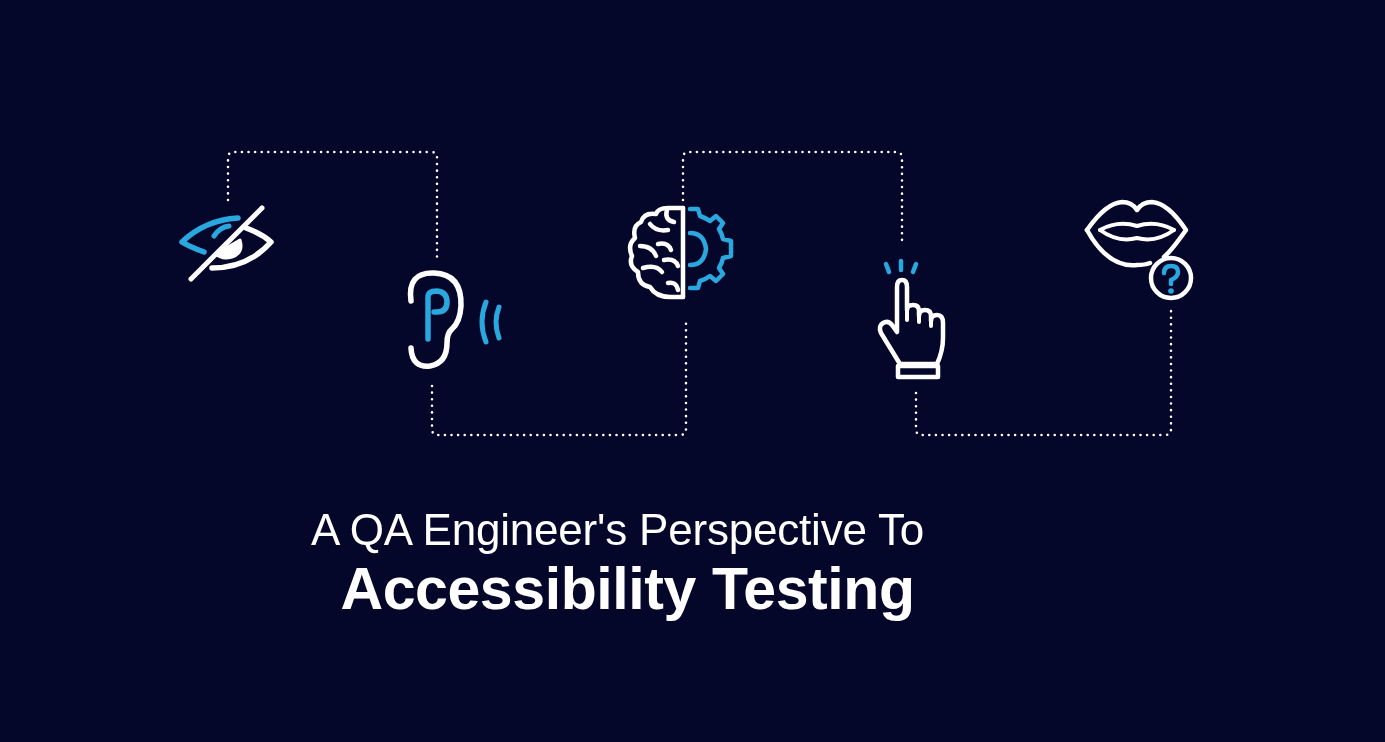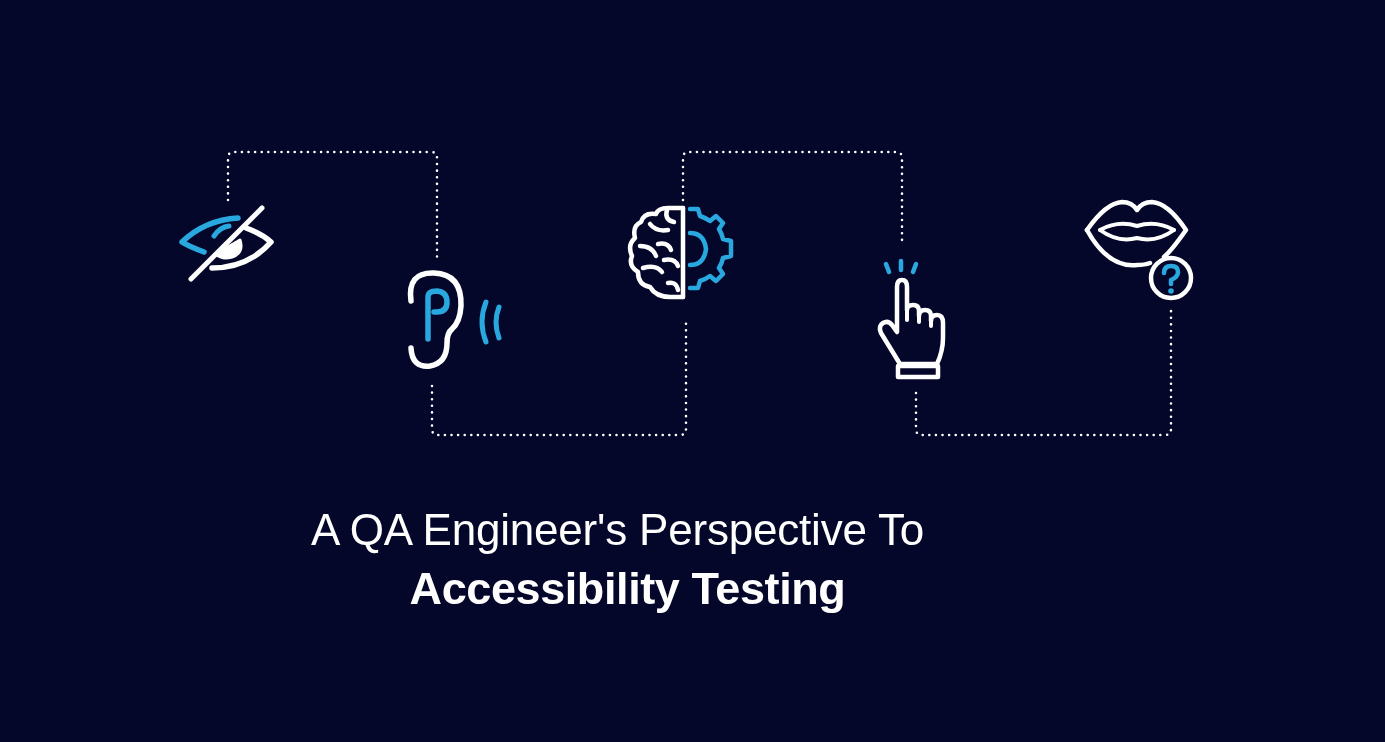--- a/index.html
+++ b/index.html
@@ -11,21 +11,21 @@
   }
   .canvas { position: absolute; left: 0; top: 0; width: 1385px; height: 742px; }
   .title-block {
     position: absolute; left: 0; top: 502px; width: 1235px;
     text-align: center; color: #ffffff;
   }
   .title-line1 {
     font-size: 44px; font-weight: 400; line-height: 56px; letter-spacing: -0.2px;
   }
   .title-line2 {
-    font-size: 45px; font-weight: 700; line-height: 62px; letter-spacing: -0.4px; padding-left: 20px;
+    font-size: 59px; font-weight: 700; line-height: 62px; letter-spacing: -0.4px; padding-left: 20px;
   }
 </style>
 </head>
 <body>
 
 <svg class="canvas" viewBox="0 0 1385 742" xmlns="http://www.w3.org/2000/svg">
 
   <g fill="none" stroke="#ffffff" stroke-width="2.6" stroke-linecap="round" stroke-dasharray="0 6.6">
     <path d="M228 200 V158 Q228 152 234 152 H431 Q437 152 437 158 V260"></path>
     <path d="M432 386 V429 Q432 435 438 435 H680 Q686 435 686 429 V318"></path>

